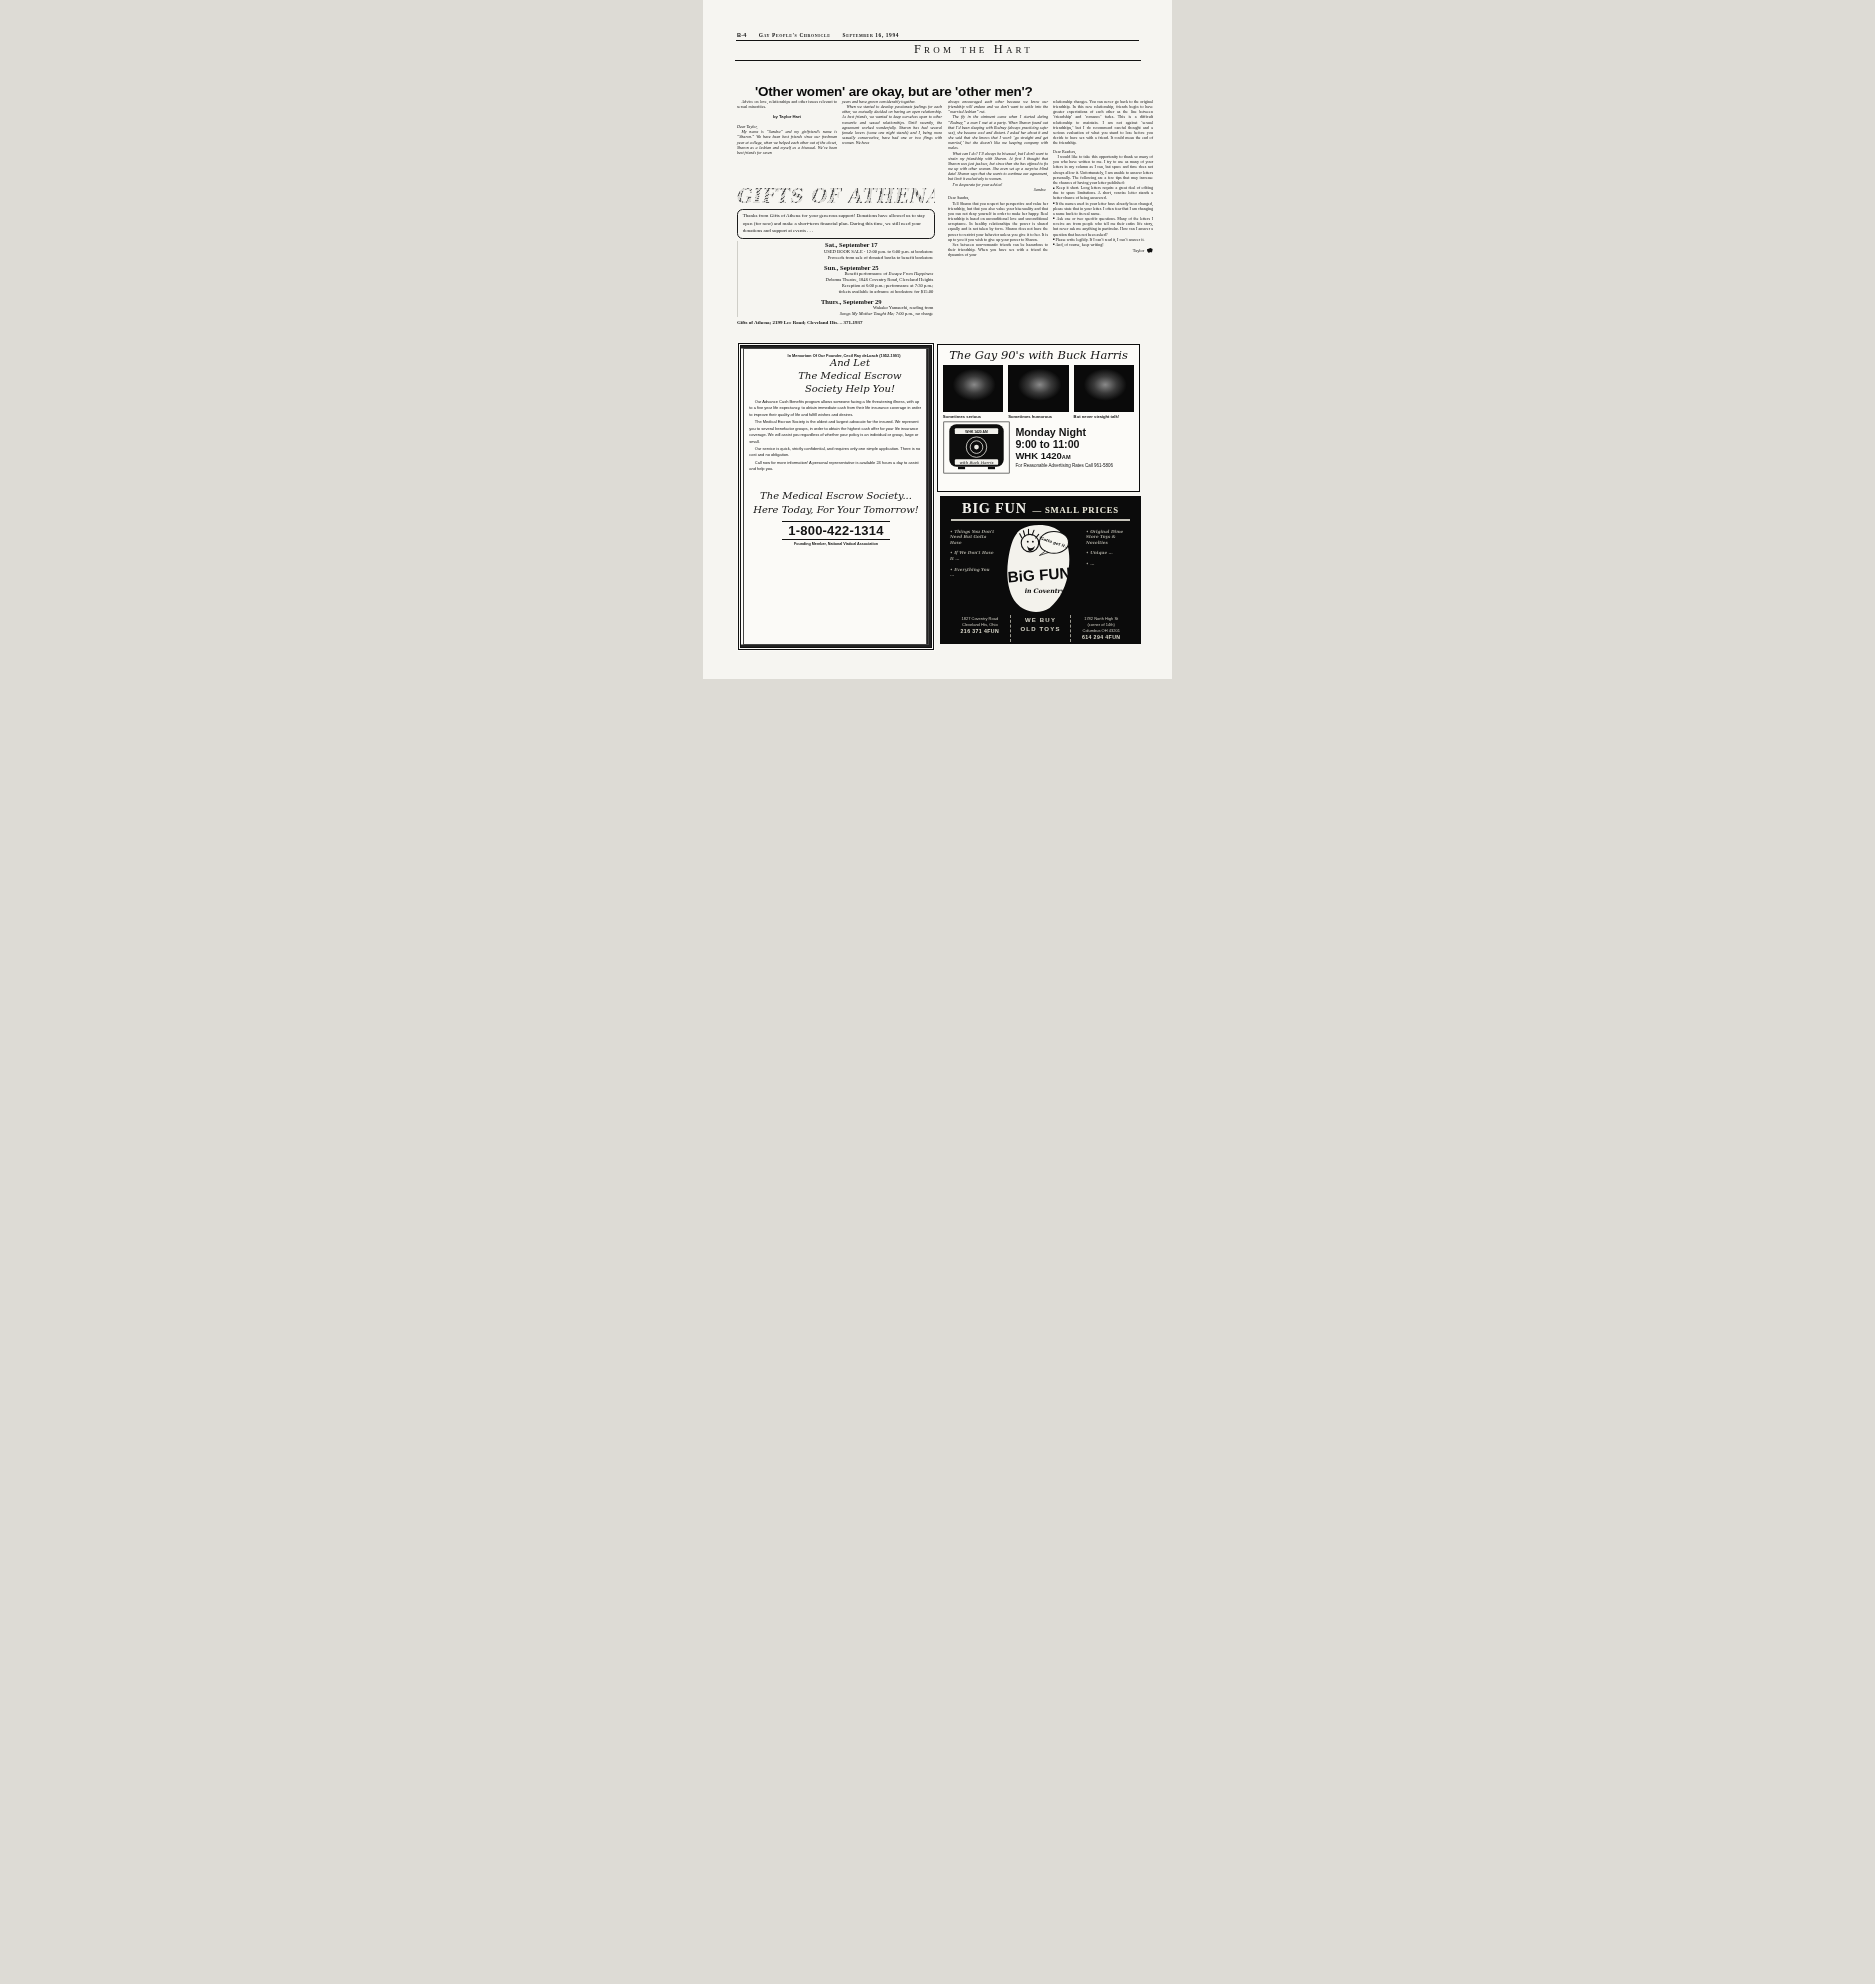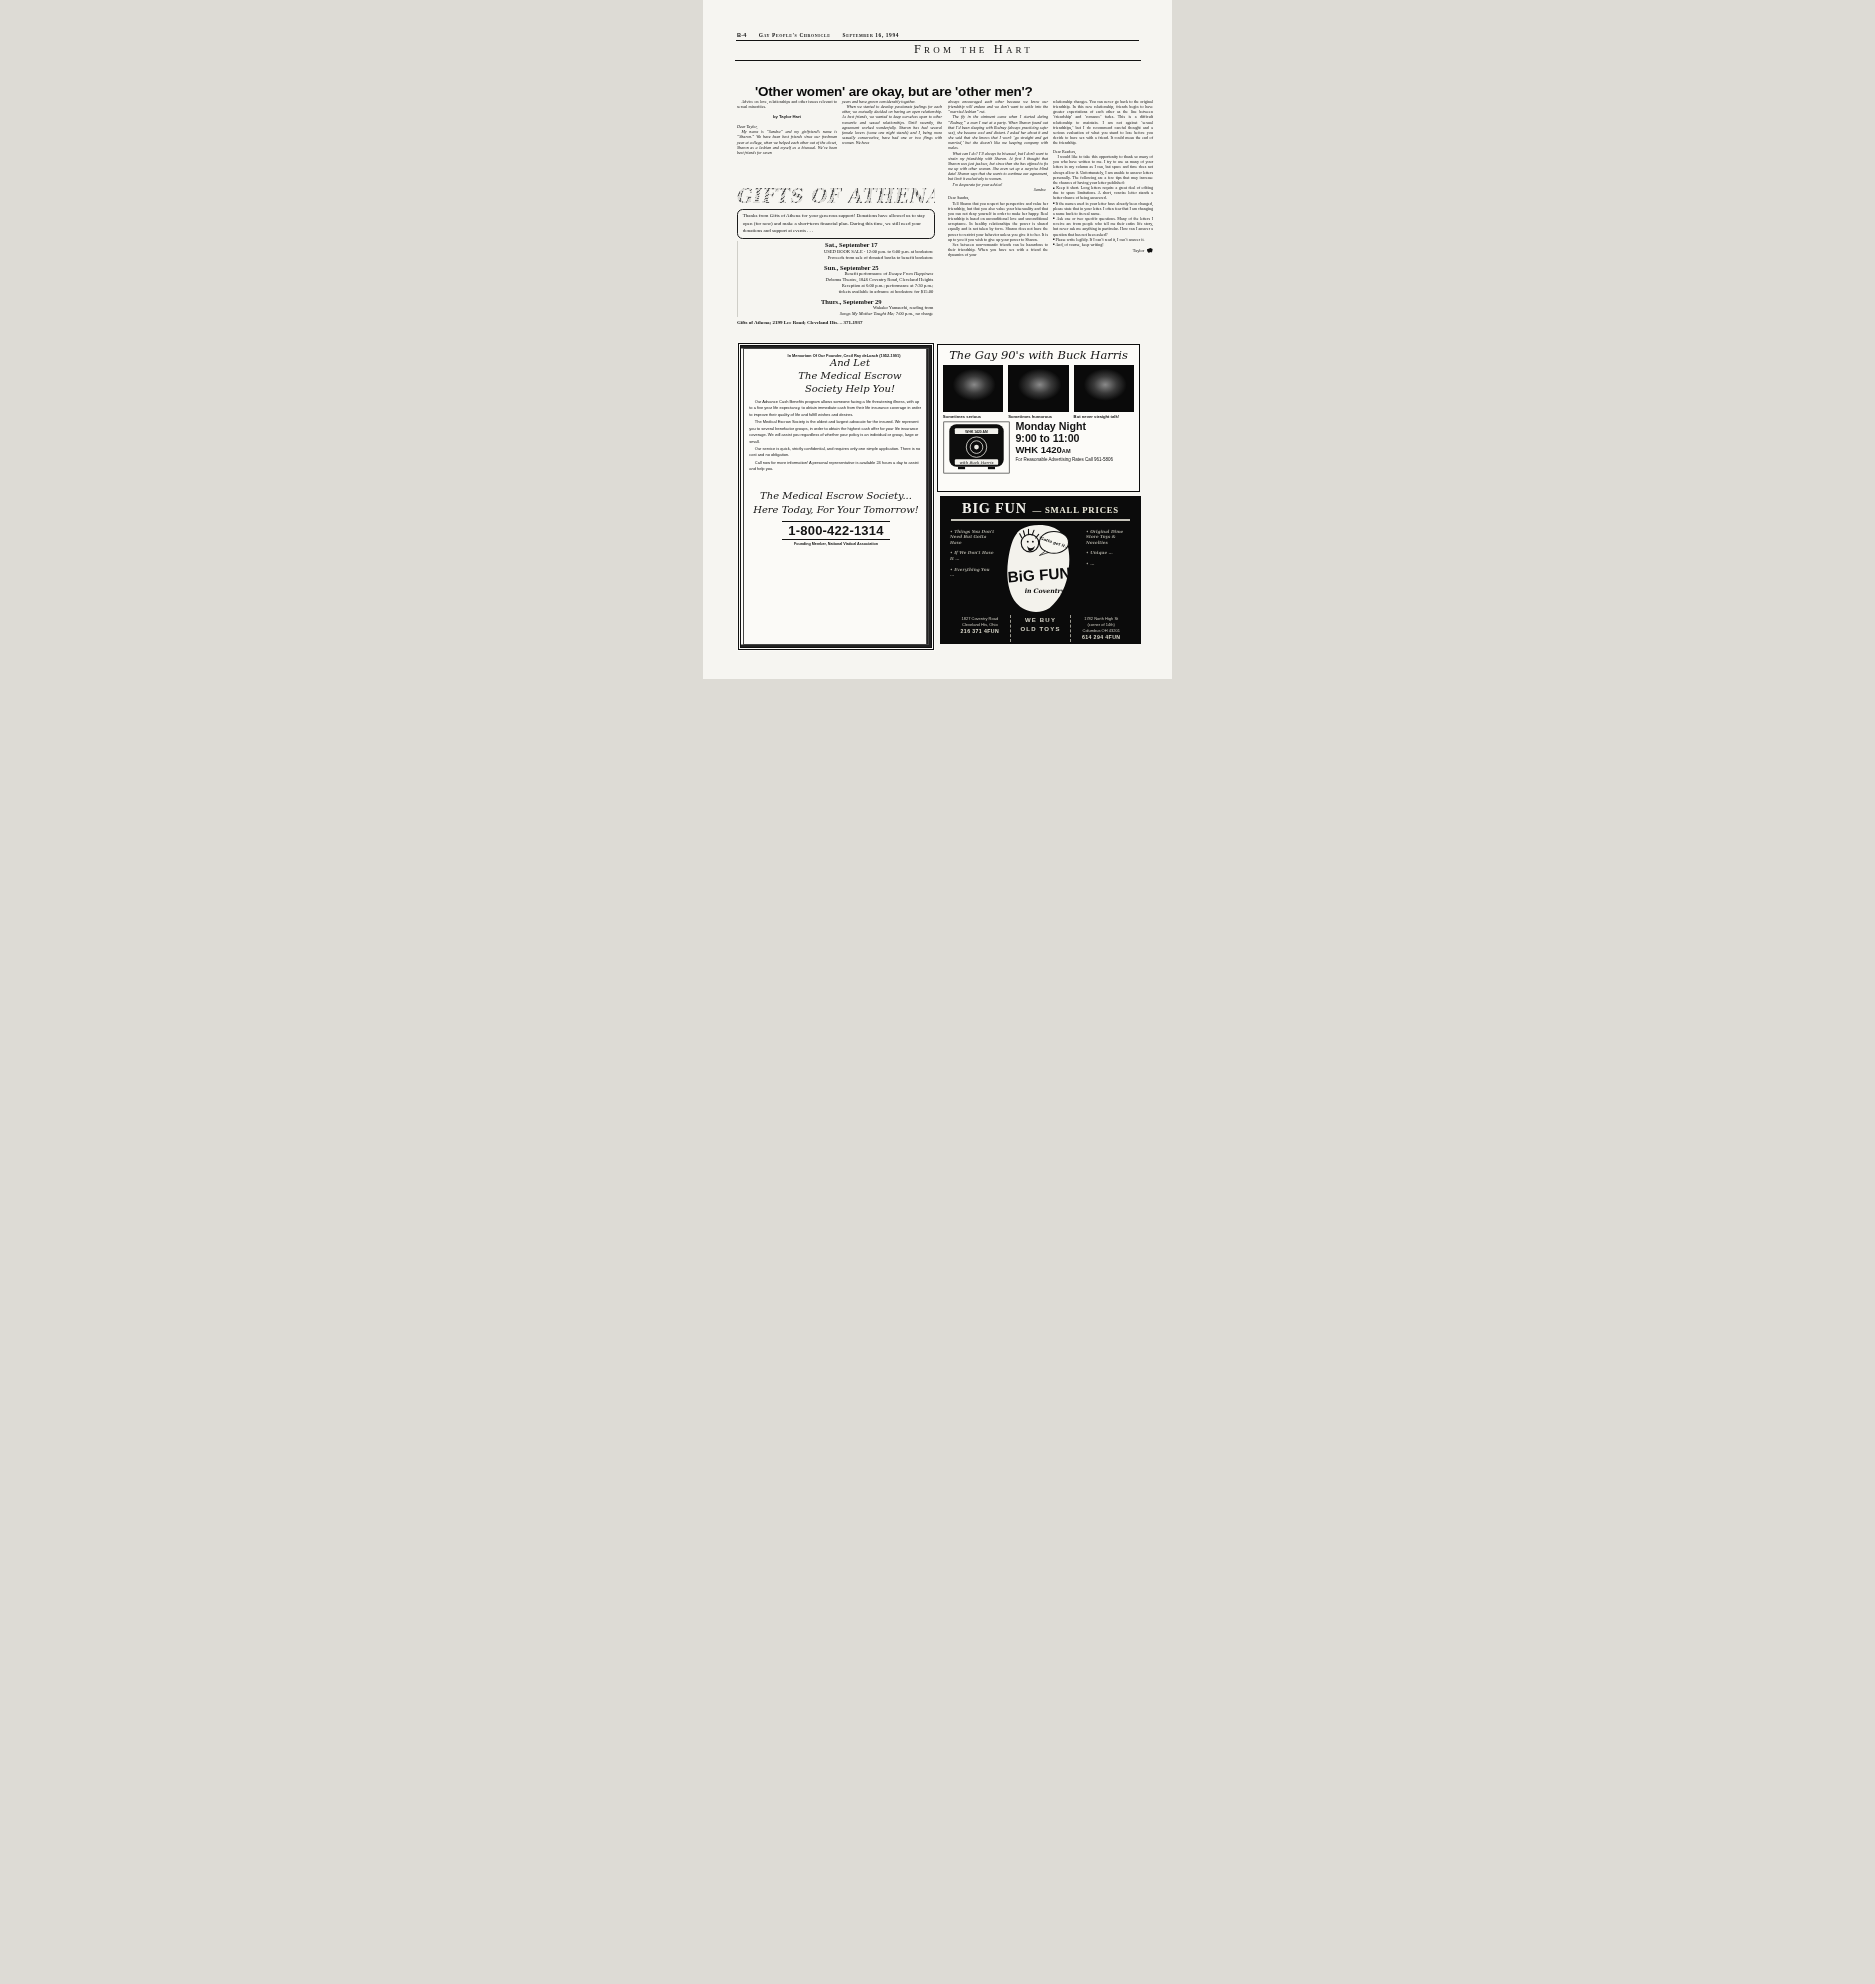--- a/index.html
+++ b/index.html
@@ -73,21 +73,21 @@
   .radio-ad{position:absolute;top:344px;left:234px;width:203px;height:148px;background:#fcfbf8;
         border:1.2px solid #0c0c0c;box-sizing:border-box;}
   .radio-title{font-family:"DejaVu Serif",serif;font-style:italic;font-weight:normal;
         font-size:11.5px;text-align:center;padding:3.2px 0.8px 2.4px 0.8px;white-space:nowrap;}
   .photos{display:flex;gap:4.8px;padding:0 4.8px;}
   .photo{flex:1;height:47px;background:
         radial-gradient(ellipse 42% 40% at 52% 42%, #8a8a8a 0%, #3a3a3a 45%, #0a0a0a 85%);}
   .captions{display:flex;gap:4.8px;padding:2px 4.8px 1.6px 4.8px;
         font-family:"Liberation Sans",sans-serif;font-weight:bold;font-size:4.2px;}
   .captions div{flex:1;}
-  .radio-bottom{display:flex;gap:5.6px;padding:0.8px 4.8px 3.2px 4.8px;}
+  .radio-bottom{display:flex;gap:5.6px;padding:0.8px 4.8px 3.2px 4.8px;align-items:center;}
   .radio-graphic{width:67px;}
   .radio-text{flex:1;font-family:"Liberation Sans",sans-serif;}
   .mn{font-weight:bold;font-size:10.7px;line-height:1.08;}
   .whk{font-weight:bold;font-size:9.5px;line-height:1.25;}
   .whk .am{font-size:5.6px;}
   .rates{font-size:4.5px;margin-top:0.8px;}
   
   .bigfun{position:absolute;top:496px;left:237px;width:201px;height:148px;background:#0b0b0b;
         color:#e8e7e2;box-sizing:border-box;padding:4px 10px;}
   .bf-head{display:flex;align-items:baseline;gap:5.6px;justify-content:center;}

